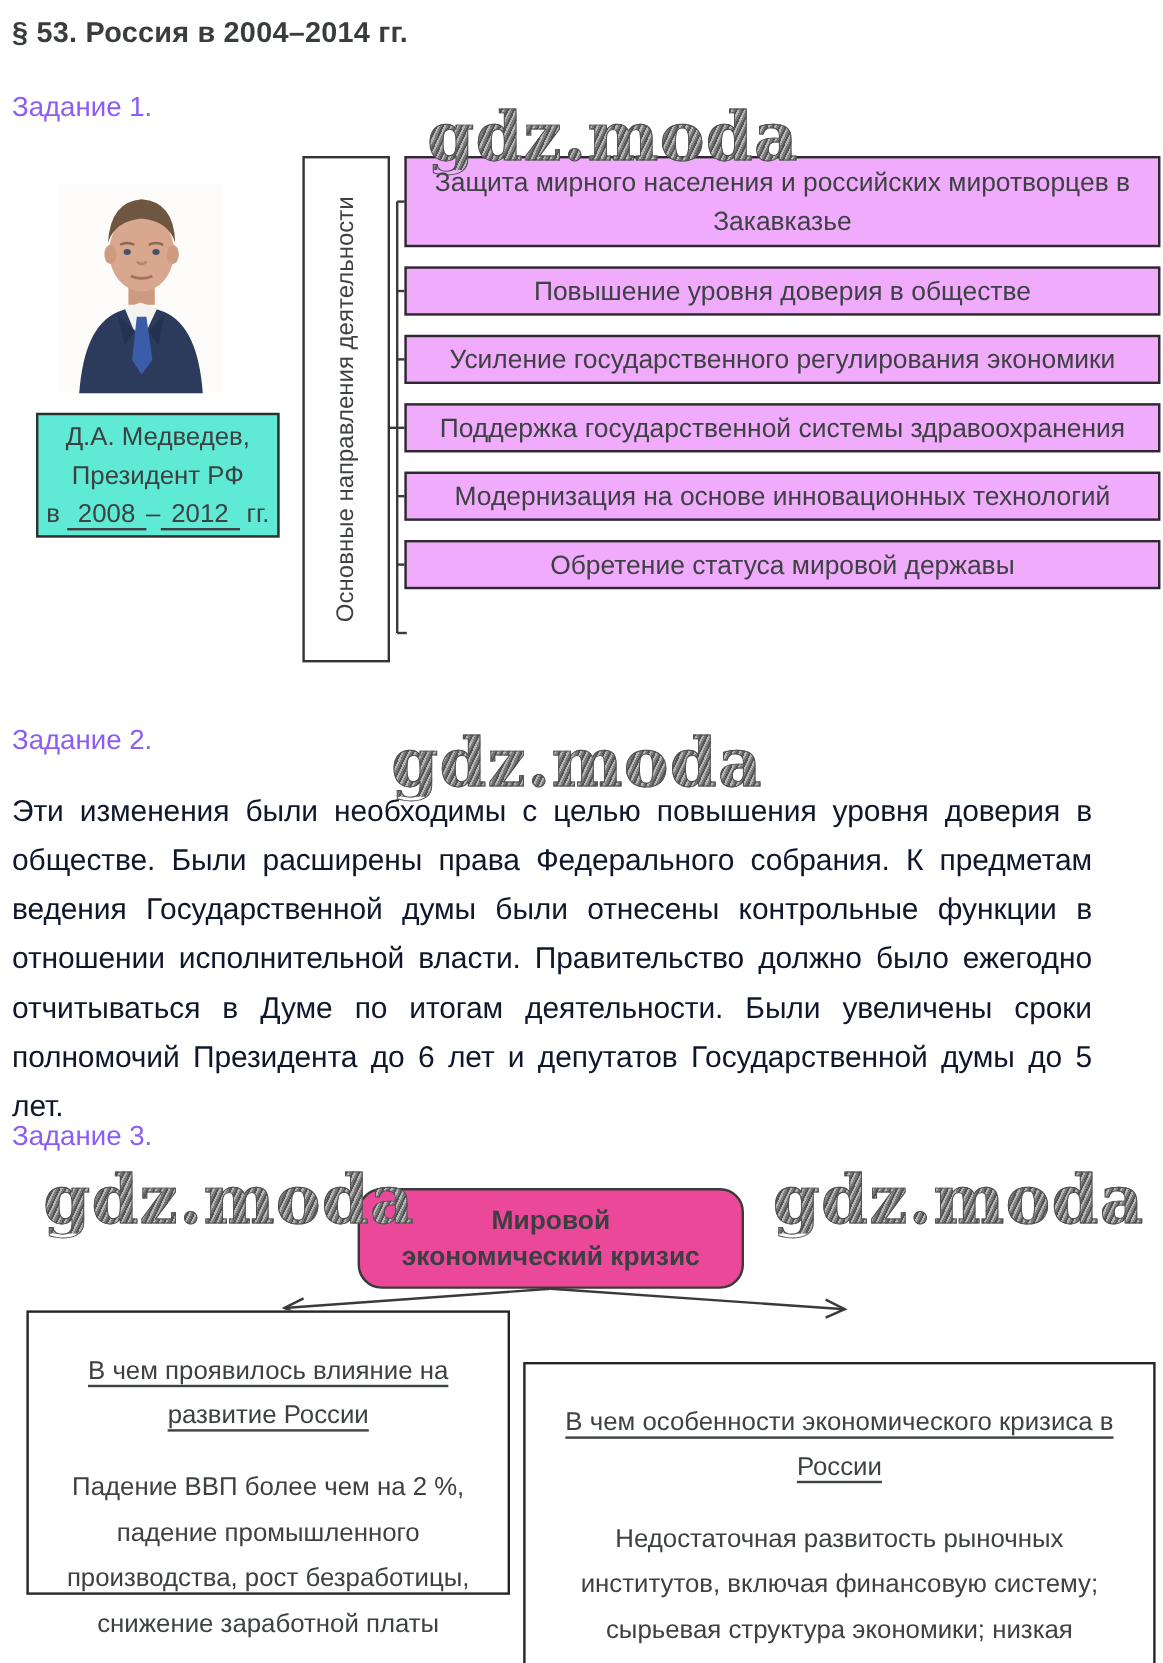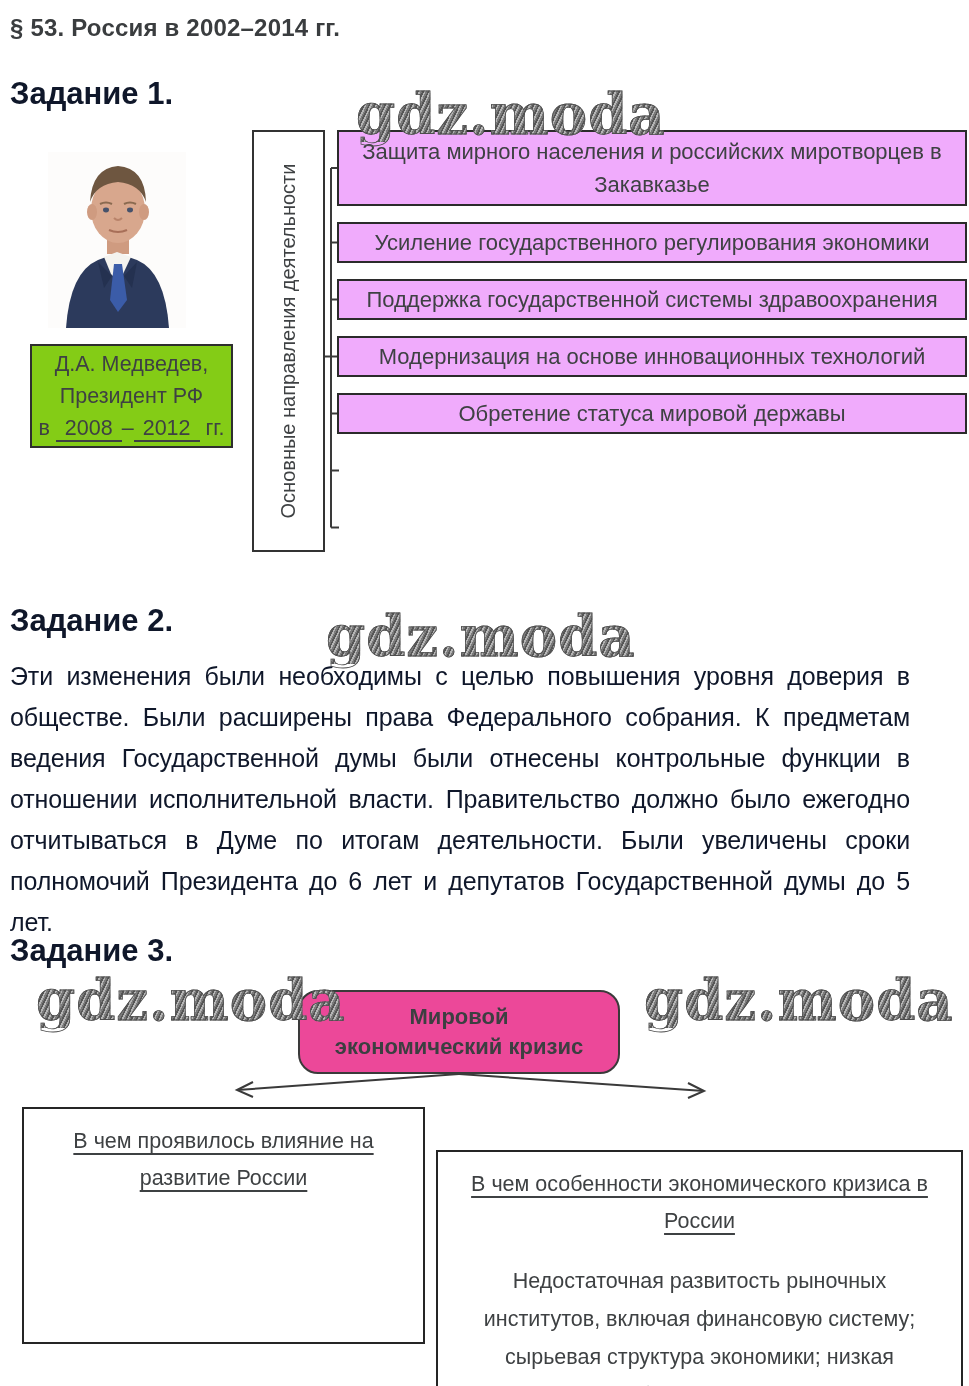--- a/index.html
+++ b/index.html
@@ -8,21 +8,21 @@
     width:969px; height:1386px; position:relative; overflow:hidden;
     font-family:"Liberation Sans", sans-serif; color:#3e4143;
   }
   .abs { position:absolute; }
 
   
   .doc-title {
     left:10px; top:14px; font-size:24px; font-weight:700; color:#3a3d3f;
     letter-spacing:.2px;
   }
-  .task-label { font-size:31px; font-weight:700; color:#0f172a; }
+  .task-label { font-size:23px; font-weight:400; color:#8b5cf6; }
   #task1-label { left:10px; top:76px; }
   #task2-label { left:10px; top:603px; }
   #task3-label { left:10px; top:933px; }
 
   
   .wm {
     position:absolute; z-index:6; font-family:"DejaVu Serif", serif;
     font-weight:700; font-size:56px; line-height:1; letter-spacing:1px;
     color:#8b8b8b; pointer-events:none; white-space:nowrap;
   }
@@ -35,21 +35,21 @@
   }
   #wm1 { left:356px; top:86px; }
   #wm2 { left:326px; top:608px; }
   #wm3 { left:36px;  top:972px; }
   #wm4 { left:644px; top:972px; }
 
   
   .photo { left:48px; top:152px; width:138px; height:176px; z-index:2; }
   .caption-box {
     left:30px; top:344px; width:203px; height:104px;
-    border:2.5px solid #2e2e2e; background:#84cc16; z-index:2;
+    border:2.5px solid #2e2e2e; background:#5eead4; z-index:2;
     display:flex; flex-direction:column; align-items:center; justify-content:center;
     font-size:21.5px; line-height:32px; color:#3e4143; text-align:center;
   }
   .caption-box .yr { border-bottom:2px solid #3e4143; padding:0 9px; }
 
   .vlabel-box {
     left:252px; top:130px; width:73px; height:422px;
     border:2px solid #333; background:#fff; z-index:2;
   }
   .vlabel-box .vtext {
@@ -79,41 +79,41 @@
   .root-box {
     left:298px; top:990px; width:322px; height:84px; z-index:2;
     border:2.5px solid #3a3a3a; border-radius:20px; background:#ec4899;
     display:flex; align-items:center; justify-content:center; text-align:center;
     font-size:22px; font-weight:700; color:#3c3f41; line-height:30px;
   }
   .root-box .txt { max-width:250px; }
 
   .branch-box {
     border:2.5px solid #252525; background:#fff; z-index:2;
-    padding:14px 10px 10px; text-align:center; color:#3e4143;margin-top:15px;
+    padding:30px 10px 10px; text-align:center; color:#3e4143;
   }
   #left-box  { left:22px;  top:1092px; width:403px; height:237px; }
   #right-box { left:436px; top:1135px; width:527px; height:270px; }
   .branch-heading {
     font-size:21.5px; line-height:37px; text-decoration:underline;
     text-underline-offset:5px; margin-bottom:22px;
   }
   .branch-body { font-size:21.5px; line-height:38px; }
   #left-box  .branch-heading { max-width:330px; margin-left:auto; margin-right:auto; }
   #left-box  .branch-body    { max-width:372px; margin:0 auto; }
   #right-box .branch-heading { max-width:480px; margin-left:auto; margin-right:auto; }
   #right-box .branch-body    { max-width:472px; margin:0 auto; }
 
   
   #overlay { left:0; top:0; width:969px; height:1386px; z-index:1; pointer-events:none; }
 </style>
 </head>
 <body>
 
-<h1 class="abs doc-title">§ 53. Россия в 2002–2014 гг.</h1>
+<h1 class="abs doc-title">§ 53. Россия в 2004–2014 гг.</h1>
 <div class="abs task-label" id="task1-label">Задание 1.</div>
 <div class="abs task-label" id="task2-label">Задание 2.</div>
 <div class="abs task-label" id="task3-label">Задание 3.</div>
 
 <span class="wm" id="wm1">gdz.moda</span>
 <span class="wm" id="wm2">gdz.moda</span>
 <span class="wm" id="wm3">gdz.moda</span>
 <span class="wm" id="wm4">gdz.moda</span>
 
 <svg id="overlay" class="abs" viewBox="0 0 969 1386" xmlns="http://www.w3.org/2000/svg">
@@ -164,20 +164,23 @@
 
 <div class="abs vlabel-box">
   <div class="vtext">Основные направления деятельности</div>
 </div>
 
 <div class="abs items">
   <div class="item">
       <span class="txt">Защита мирного населения и российских миротворцев в Закавказье</span>
     </div>
   <div class="item">
+      <span class="txt">Повышение уровня доверия в обществе</span>
+    </div>
+  <div class="item">
       <span class="txt">Усиление государственного регулирования экономики</span>
     </div>
   <div class="item">
       <span class="txt">Поддержка государственной системы здравоохранения</span>
     </div>
   <div class="item">
       <span class="txt">Модернизация на основе инновационных технологий</span>
     </div>
   <div class="item">
       <span class="txt">Обретение статуса мировой державы</span>
@@ -185,18 +188,19 @@
 </div>
 
 <p class="abs para">Эти изменения были необходимы с целью повышения уровня доверия в обществе. Были расширены права Федерального собрания. К предметам ведения Государственной думы были отнесены контрольные функции в отношении исполнительной власти. Правительство должно было ежегодно отчитываться в Думе по итогам деятельности. Были увеличены сроки полномочий Президента до 6 лет и депутатов Государственной думы до 5 лет.</p>
 
 <div class="abs root-box">
   <span class="txt">Мировой экономический кризис</span>
 </div>
 
 <div class="abs branch-box" id="left-box">
   <div class="branch-heading">В чем проявилось влияние на развитие России</div>
+  <div class="branch-body">Падение ВВП более чем на 2 %, падение промышленного производства, рост безработицы, снижение заработной платы</div>
 </div>
 
 <div class="abs branch-box" id="right-box">
   <div class="branch-heading">В чем особенности экономического кризиса в России</div>
   <div class="branch-body">Недостаточная развитость рыночных институтов, включая финансовую систему; сырьевая структура экономики; низкая конкурентоспособность несырьевых секторов российской экономики</div>
 </div>
 
 </body></html>

